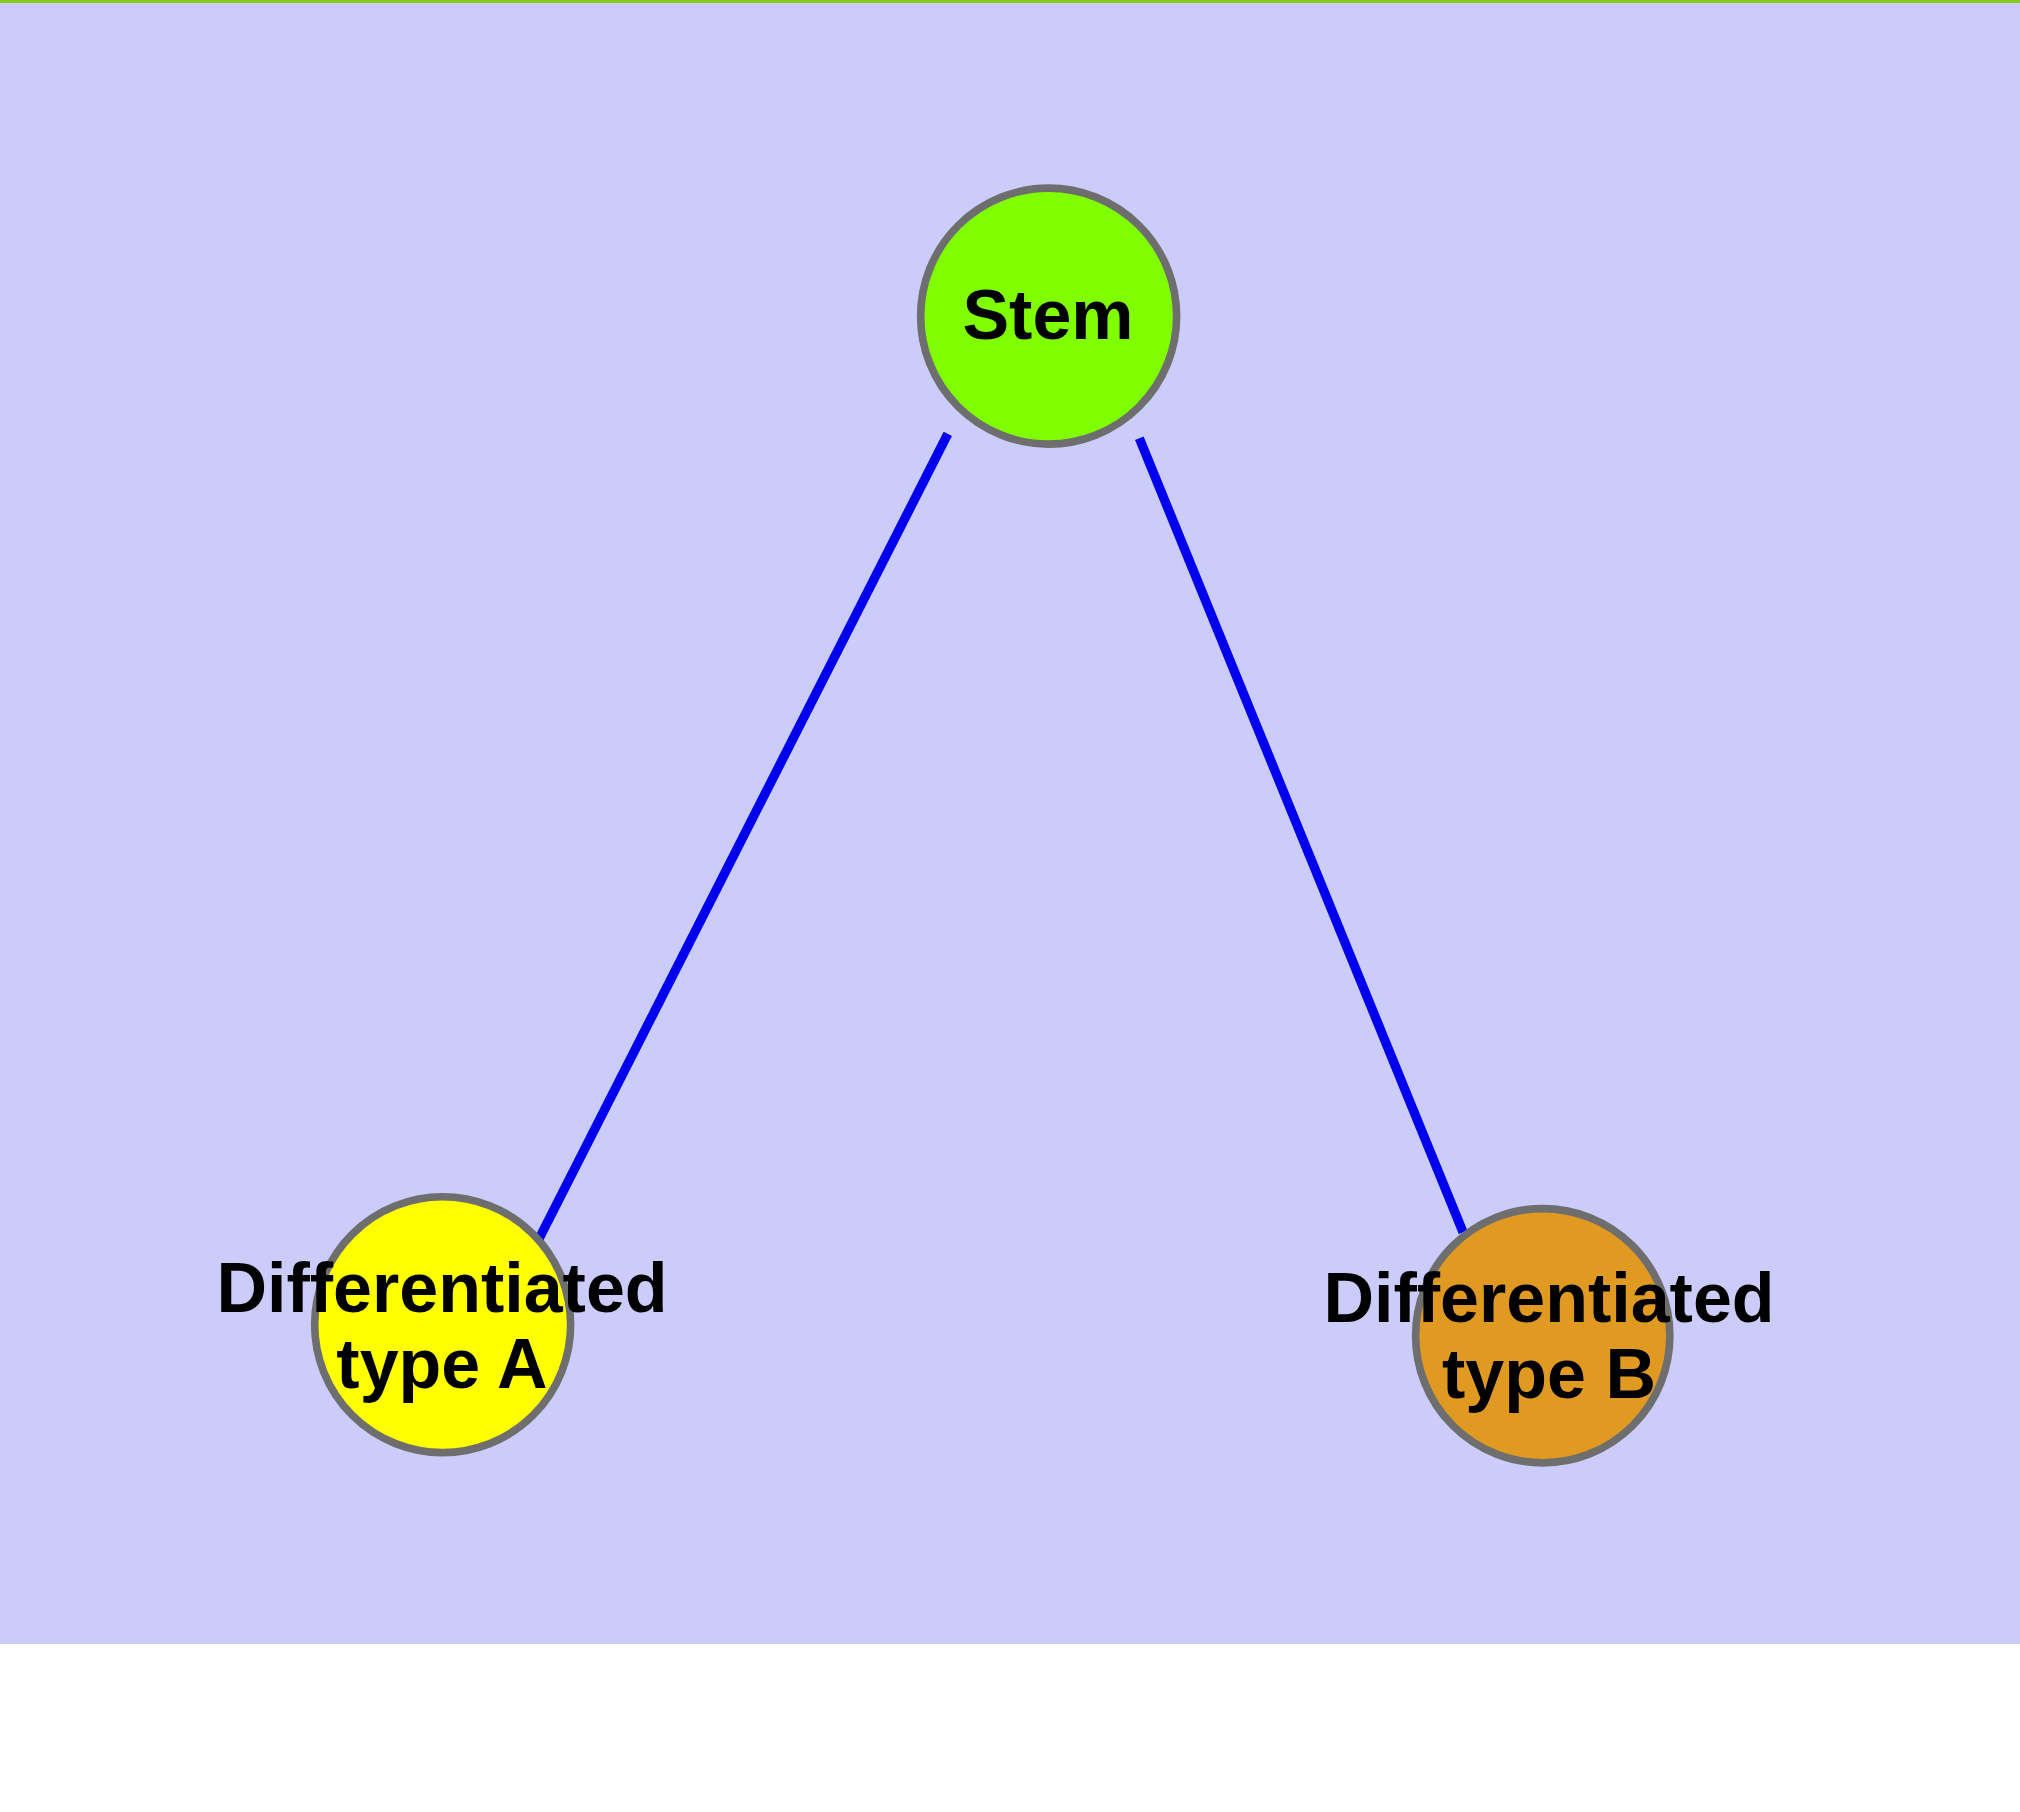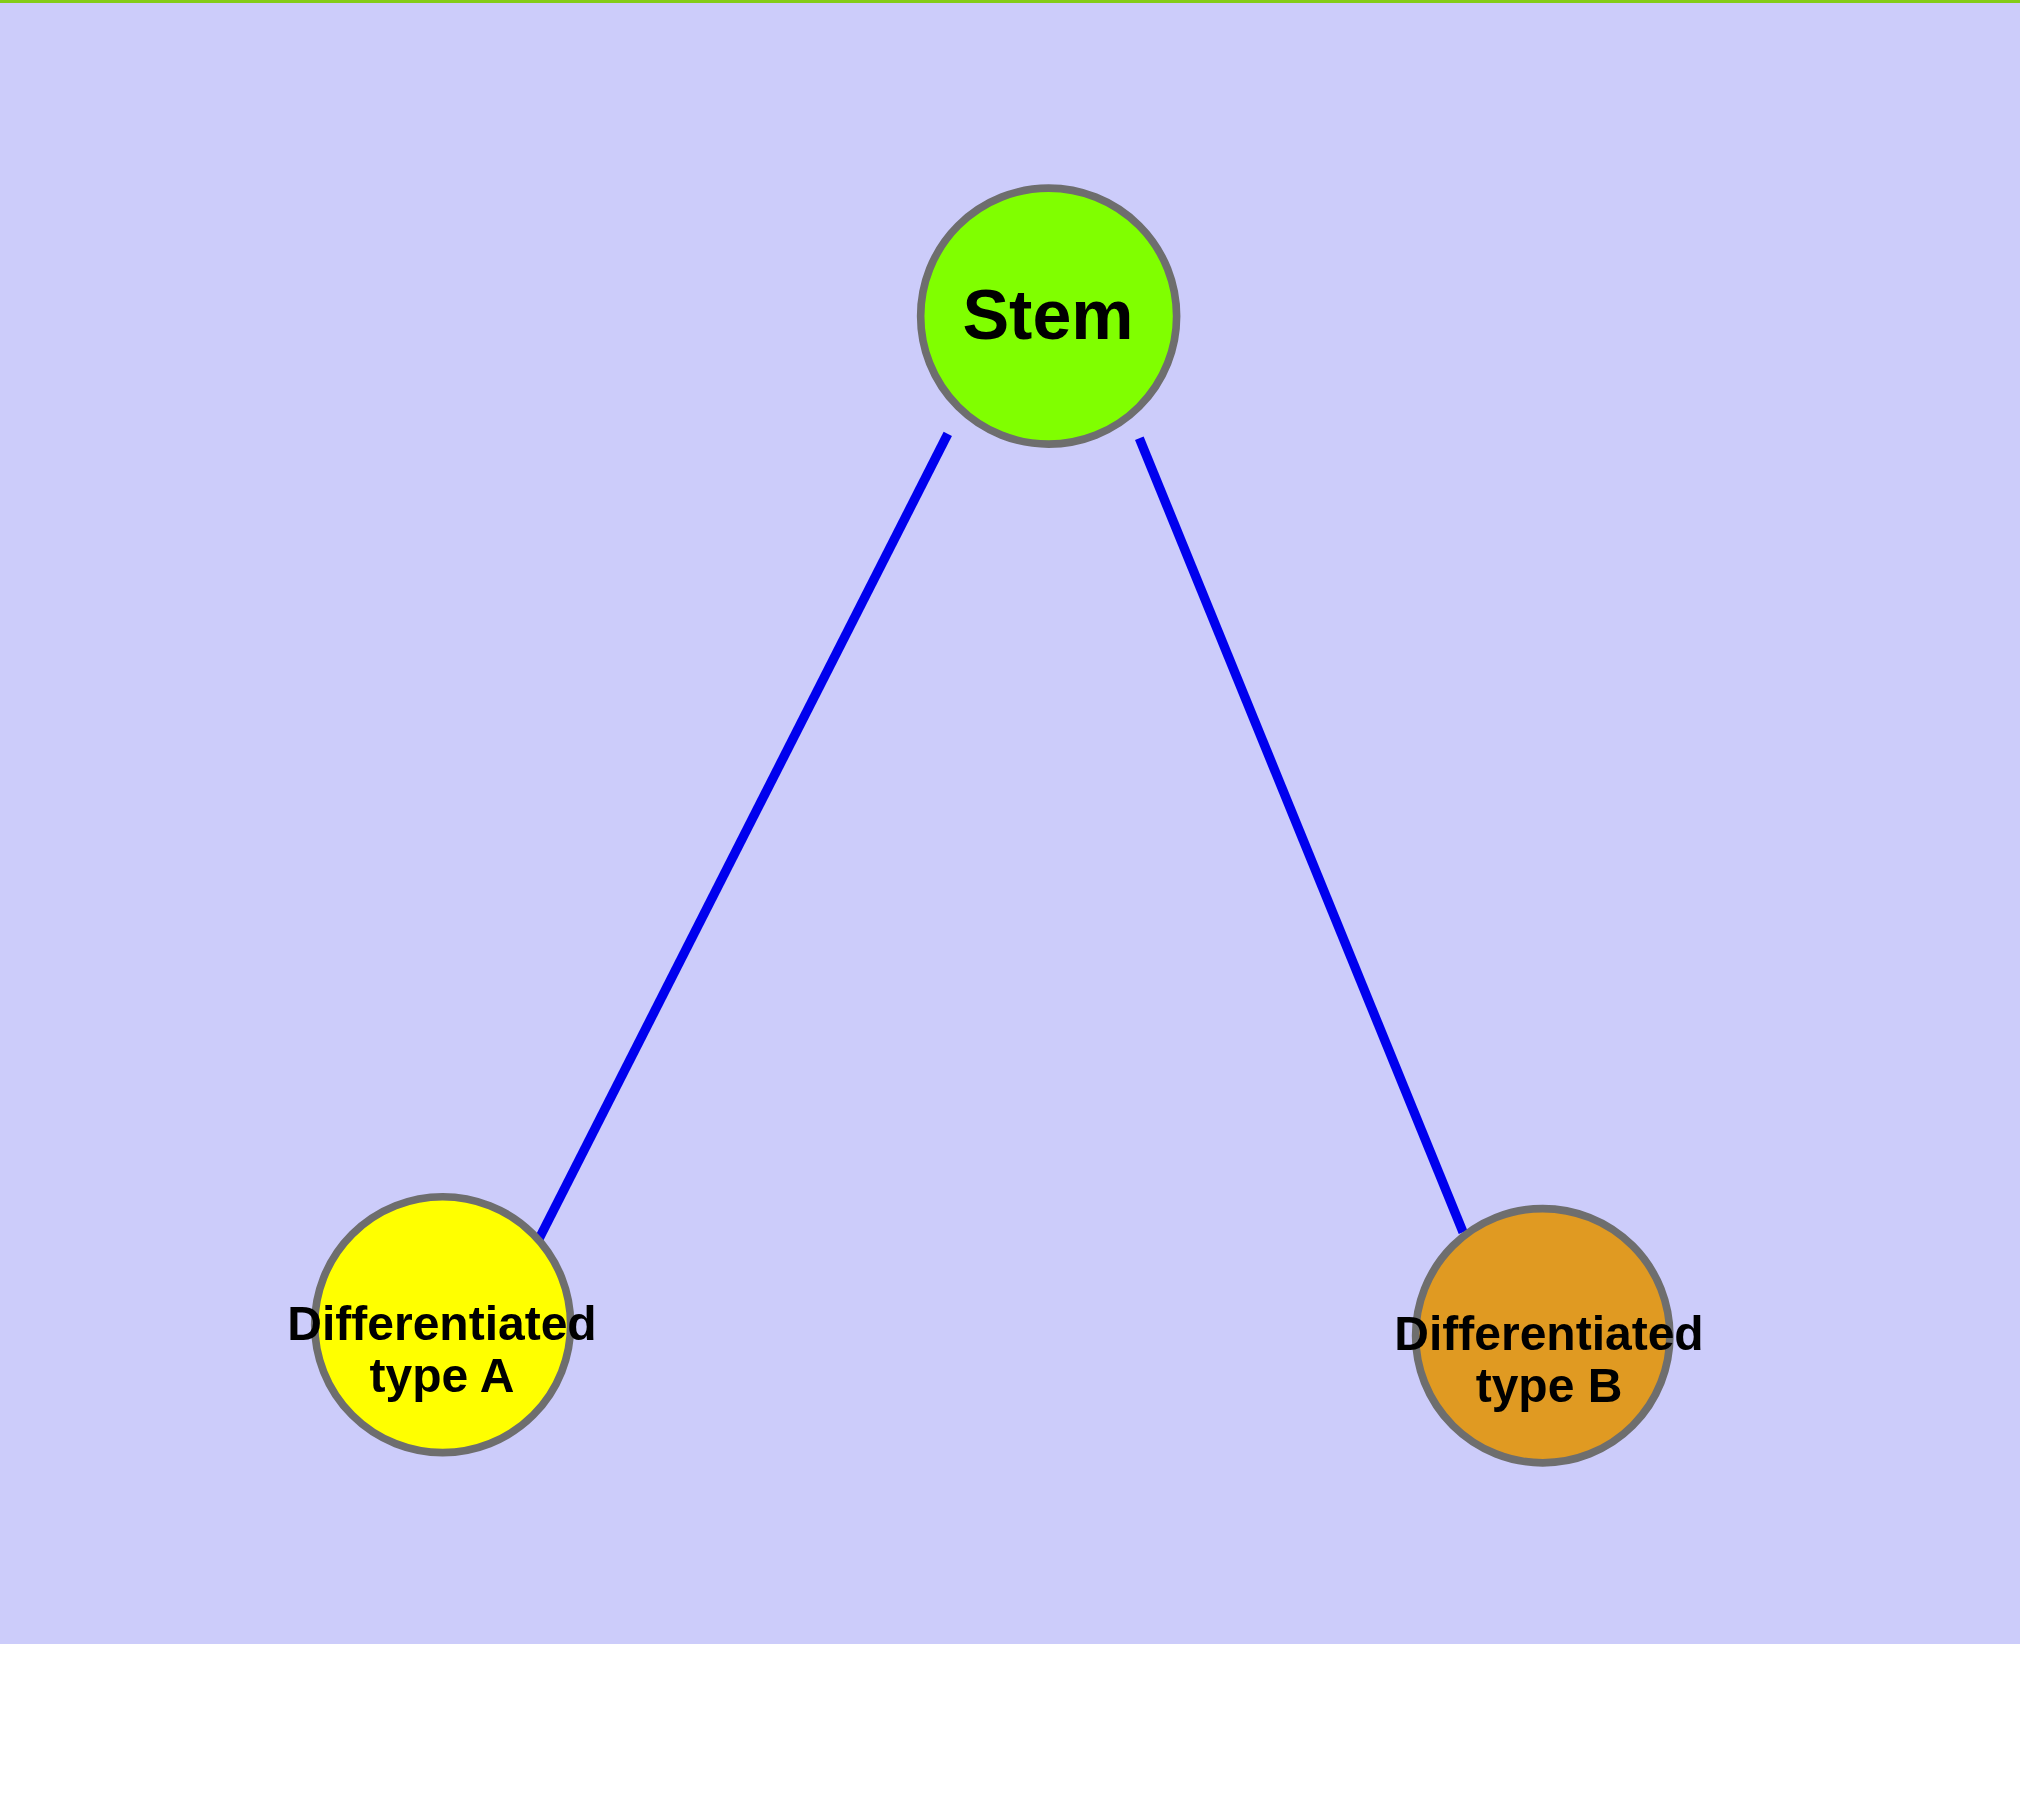--- a/index.html
+++ b/index.html
@@ -37,22 +37,21 @@
     text-align: center;
     line-height: 1.08;
     white-space: pre-line;
     pointer-events: none;
     transform: translate(-50%, -50%);
   }
   .label-stem {
     font-size: 70px;
   }
   .label-diff {
-    font-size: 48px;
-    margin-top: 23px;
+    font-size: 70px;
   }
 </style>
 </head>
 <body>
 
 <div id="stage">
 
   <div id="canvas-bg"></div>
 
   <svg id="graph-svg" viewBox="0 0 2384 2138">

